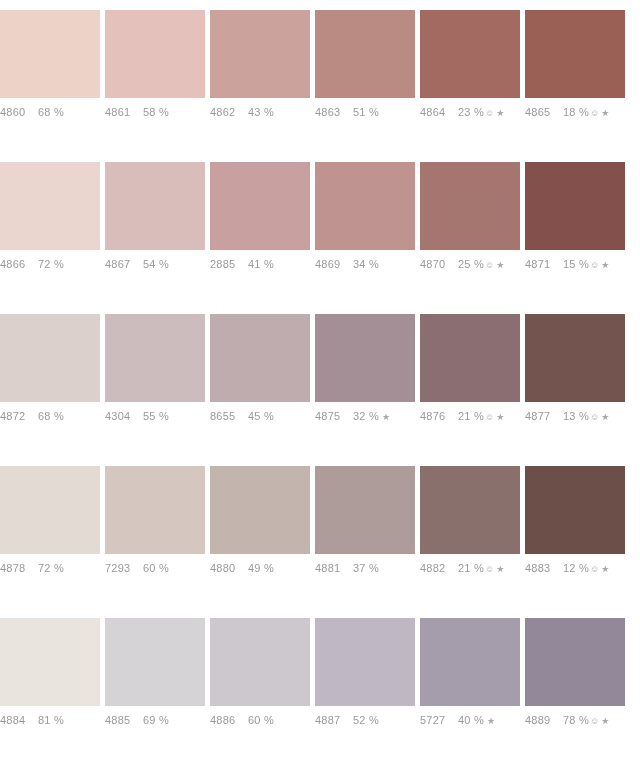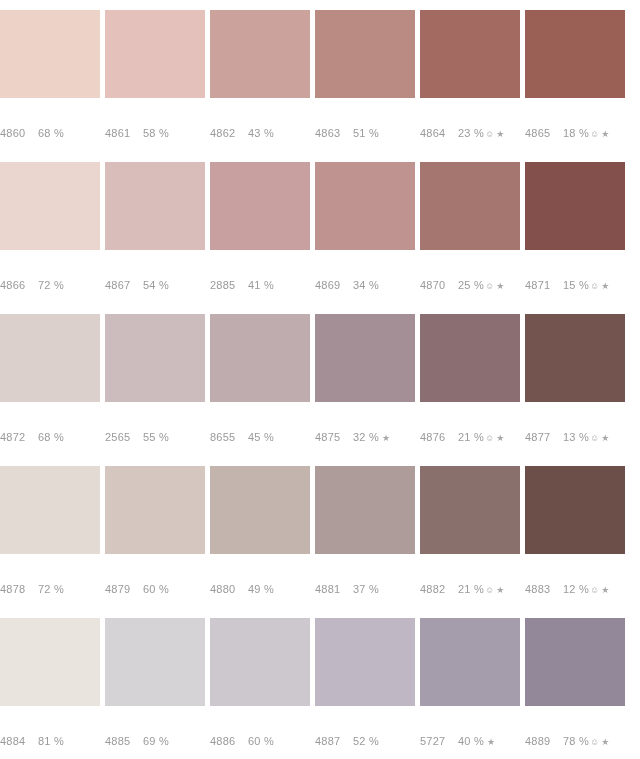--- a/index.html
+++ b/index.html
@@ -47,21 +47,20 @@
     letter-spacing: 0.2px;
   }
   .swatch-code {
     display: inline-block;
     width: 38px;
     flex: none;
   }
   .swatch-pct {
     display: inline-block;
     flex: none;
-    margin-top: 21px;
   }
   .marker-group {
     display: inline-flex;
     flex-direction: row;
     align-items: center;
     margin-left: 1px;
   }
   .marker-circle {
     font-size: 9px;
     line-height: 1;
@@ -187,21 +186,21 @@
       <div class="swatch-cell">
         <div class="swatch-chip" style="background-color: rgb(220, 208, 204);"></div>
         <div class="swatch-caption">
           <span class="swatch-code">4872</span>
           <span class="swatch-pct">68 %</span>
         </div>
       </div>
       <div class="swatch-cell">
         <div class="swatch-chip" style="background-color: rgb(205, 188, 190);"></div>
         <div class="swatch-caption">
-          <span class="swatch-code">2565</span>
+          <span class="swatch-code">4304</span>
           <span class="swatch-pct">55 %</span>
         </div>
       </div>
       <div class="swatch-cell">
         <div class="swatch-chip" style="background-color: rgb(191, 172, 175);"></div>
         <div class="swatch-caption">
           <span class="swatch-code">8655</span>
           <span class="swatch-pct">45 %</span>
         </div>
       </div>
@@ -242,21 +241,21 @@
       <div class="swatch-cell">
         <div class="swatch-chip" style="background-color: rgb(227, 218, 211);"></div>
         <div class="swatch-caption">
           <span class="swatch-code">4878</span>
           <span class="swatch-pct">72 %</span>
         </div>
       </div>
       <div class="swatch-cell">
         <div class="swatch-chip" style="background-color: rgb(213, 198, 192);"></div>
         <div class="swatch-caption">
-          <span class="swatch-code">4879</span>
+          <span class="swatch-code">7293</span>
           <span class="swatch-pct">60 %</span>
         </div>
       </div>
       <div class="swatch-cell">
         <div class="swatch-chip" style="background-color: rgb(196, 180, 174);"></div>
         <div class="swatch-caption">
           <span class="swatch-code">4880</span>
           <span class="swatch-pct">49 %</span>
         </div>
       </div>

